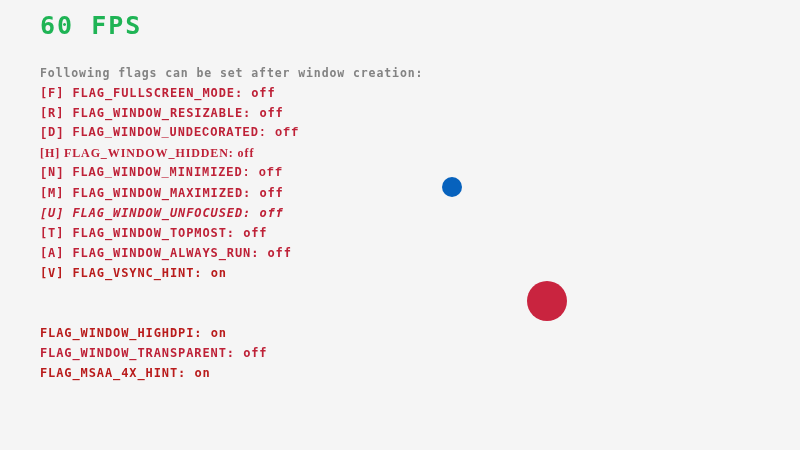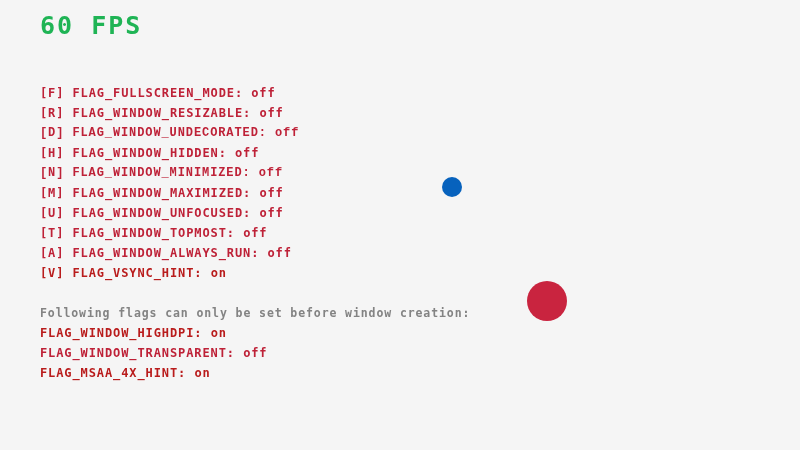--- a/index.html
+++ b/index.html
@@ -105,35 +105,35 @@
   }
 </style>
 </head>
 <body>
 
 <div id="app" style="background: rgb(245, 245, 245);">
 
   <div class="line fps" style="color: rgb(31, 180, 85);">60 FPS</div>
 
 
+  <div class="line caption caption-after" style="color: rgb(131, 131, 131);">Following flags can be set after window creation:</div>
 
   <div id="runtime-flags">
       <div class="flag-row flag-off" style="top: 78px;"><span class="key">[F] </span><span class="name">FLAG_FULLSCREEN_MODE: </span><span class="val">off</span></div>
       <div class="flag-row flag-off" style="top: 98px;"><span class="key">[R] </span><span class="name">FLAG_WINDOW_RESIZABLE: </span><span class="val">off</span></div>
       <div class="flag-row flag-off" style="top: 118px; font-family: Liberation Mono, monospace;"><span class="key">[D] </span><span class="name">FLAG_WINDOW_UNDECORATED: </span><span class="val">off</span></div>
-      <div class="flag-row flag-off" style="top: 138px;"><span class="key">[H] </span><span class="name">FLAG_WINDOW_HIDDEN: </span><span class="val">off</span></div>
+      <div class="flag-row flag-off" style="top: 138px; font-family: Liberation Serif, serif;"><span class="key">[H] </span><span class="name">FLAG_WINDOW_HIDDEN: </span><span class="val">off</span></div>
       <div class="flag-row flag-off" style="top: 158px; font-family: Liberation Mono, monospace;"><span class="key">[N] </span><span class="name">FLAG_WINDOW_MINIMIZED: </span><span class="val">off</span></div>
       <div class="flag-row flag-off" style="top: 178px;"><span class="key">[M] </span><span class="name">FLAG_WINDOW_MAXIMIZED: </span><span class="val">off</span></div>
-      <div class="flag-row flag-off" style="top: 198px;"><span class="key">[U] </span><span class="name">FLAG_WINDOW_UNFOCUSED: </span><span class="val">off</span></div>
+      <div class="flag-row flag-off" style="top: 198px; font-style: italic;"><span class="key">[U] </span><span class="name">FLAG_WINDOW_UNFOCUSED: </span><span class="val">off</span></div>
       <div class="flag-row flag-off" style="top: 218px;"><span class="key">[T] </span><span class="name">FLAG_WINDOW_TOPMOST: </span><span class="val">off</span></div>
       <div class="flag-row flag-off" style="top: 238px;"><span class="key">[A] </span><span class="name">FLAG_WINDOW_ALWAYS_RUN: </span><span class="val">off</span></div>
       <div class="flag-row flag-on" style="top: 258px;"><span class="key">[V] </span><span class="name">FLAG_VSYNC_HINT: </span><span class="val">on</span></div>
     </div>
 
-  <div class="line caption caption-before" style="color: rgb(131, 131, 131);">Following flags can only be set before window creation:</div>
 
   <div id="creation-flags">
       <div class="flag-row flag-on" style="top: 318px; text-align: right;"><span class="name">FLAG_WINDOW_HIGHDPI: </span><span class="val">on</span></div>
       <div class="flag-row flag-off" style="top: 338px;"><span class="name">FLAG_WINDOW_TRANSPARENT: </span><span class="val">off</span></div>
       <div class="flag-row flag-on" style="top: 358px;"><span class="name">FLAG_MSAA_4X_HINT: </span><span class="val">on</span></div>
     </div>
 
   <div class="ball ball-blue" style="left: 410px; top: 169px; width: 20px; height: 20px; background: rgb(7, 98, 189);"></div>
   <div class="ball ball-red" style="left: 495px; top: 273px; width: 40px; height: 40px; background: rgb(201, 36, 63);"></div>
 

